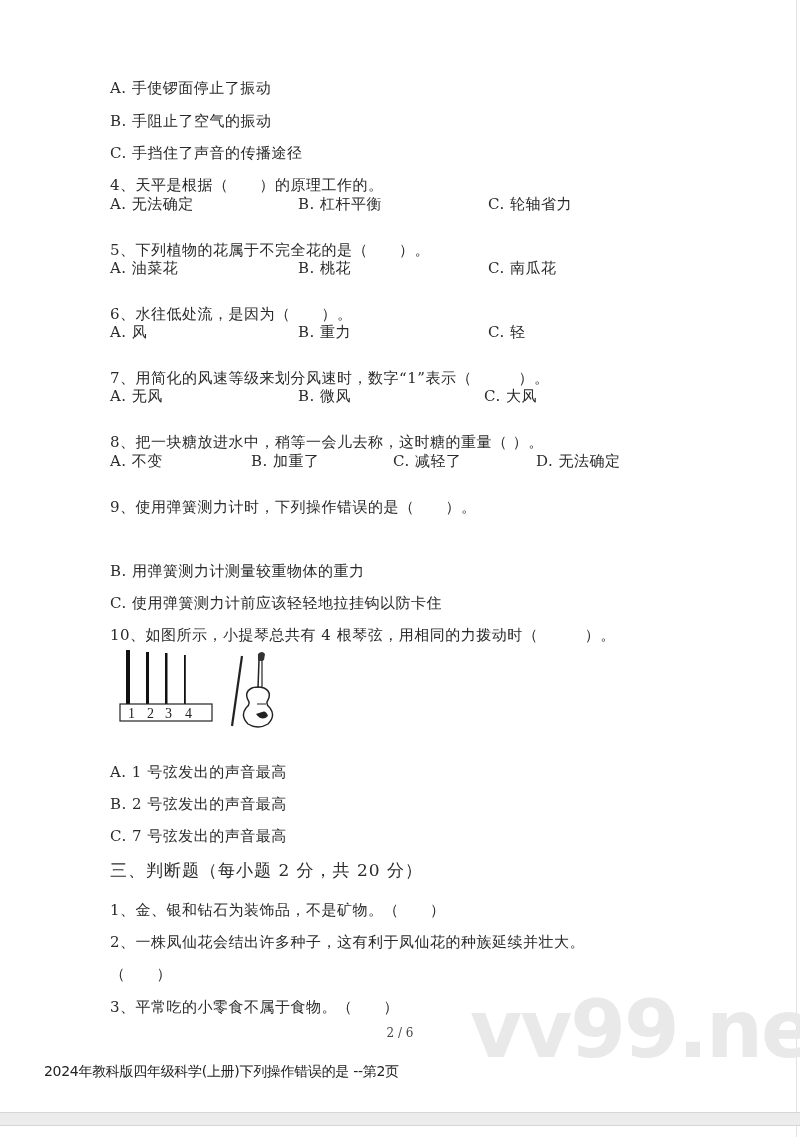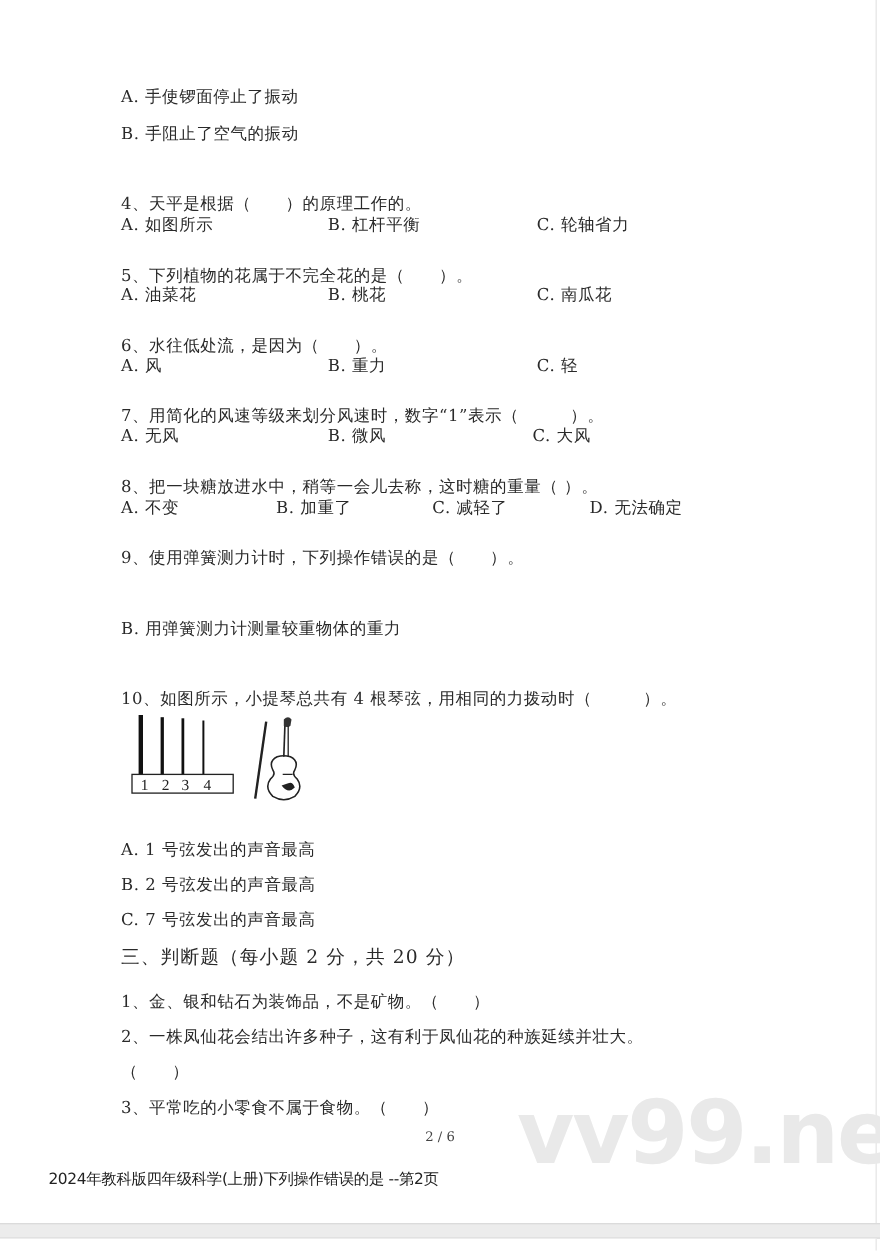--- a/index.html
+++ b/index.html
@@ -32,23 +32,24 @@
     font-weight:bold; font-size:80px; color:#e9e9e9; letter-spacing:-2px; line-height:90px;
   }
 </style>
 </head>
 <body>
 
 <div class="page">
 
   <div class="line" style="top:64px">A. 手使锣面停止了振动</div>
   <div class="line" style="top:97px">B. 手阻止了空气的振动</div>
+  <div class="line" style="top:129px">C. 手挡住了声音的传播途径</div>
 
   <div class="line" style="top:161px">4、天平是根据（　　）的原理工作的。</div>
-  <div class="opt" style="left:110px;top:194px">A. 如图所示</div>
+  <div class="opt" style="left:110px;top:194px">A. 无法确定</div>
   <div class="opt" style="left:298px;top:194px">B. 杠杆平衡</div>
   <div class="opt" style="left:488px;top:194px">C. 轮轴省力</div>
 
   <div class="line" style="top:226px">5、下列植物的花属于不完全花的是（　　）。</div>
   <div class="opt" style="left:110px;top:258px">A. 油菜花</div>
   <div class="opt" style="left:298px;top:258px">B. 桃花</div>
   <div class="opt" style="left:488px;top:258px">C. 南瓜花</div>
 
   <div class="line" style="top:290px">6、水往低处流，是因为（　　）。</div>
   <div class="opt" style="left:110px;top:322px">A. 风</div>
@@ -61,20 +62,21 @@
   <div class="opt" style="left:484px;top:386px">C. 大风</div>
 
   <div class="line" style="top:418px">8、把一块糖放进水中，稍等一会儿去称，这时糖的重量（ ）。</div>
   <div class="opt" style="left:110px;top:451px">A. 不变</div>
   <div class="opt" style="left:251px;top:451px">B. 加重了</div>
   <div class="opt" style="left:393px;top:451px">C. 减轻了</div>
   <div class="opt" style="left:536px;top:451px">D. 无法确定</div>
 
   <div class="line" style="top:483px">9、使用弹簧测力计时，下列操作错误的是（　　）。</div>
   <div class="line" style="top:547px">B. 用弹簧测力计测量较重物体的重力</div>
+  <div class="line" style="top:579px">C. 使用弹簧测力计前应该轻轻地拉挂钩以防卡住</div>
 
   <div class="line" style="top:611px">10、如图所示，小提琴总共有 4 根琴弦，用相同的力拨动时（　　　）。</div>
 
   <div class="figure">
     <svg width="190" height="86" viewBox="0 0 190 86">
       <rect x="14" y="2" width="4" height="54" fill="#111"></rect>
       <rect x="34" y="4" width="3" height="52" fill="#111"></rect>
       <rect x="53" y="5" width="2.5" height="51" fill="#111"></rect>
       <rect x="72" y="7" width="1.8" height="49" fill="#111"></rect>
       <rect x="8" y="56" width="92" height="17" fill="#fff" stroke="#222" stroke-width="1.2"></rect>

